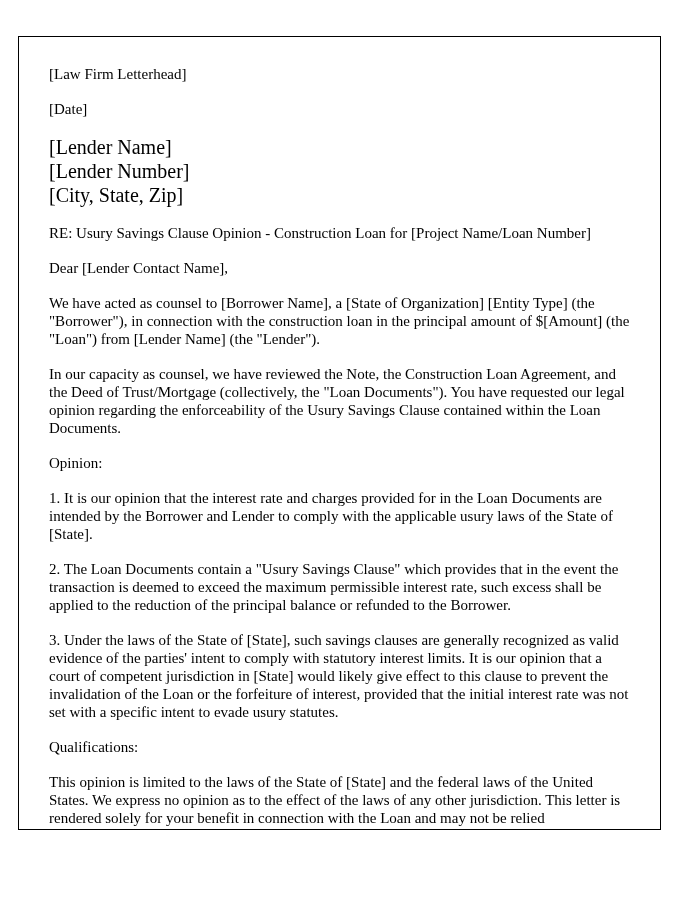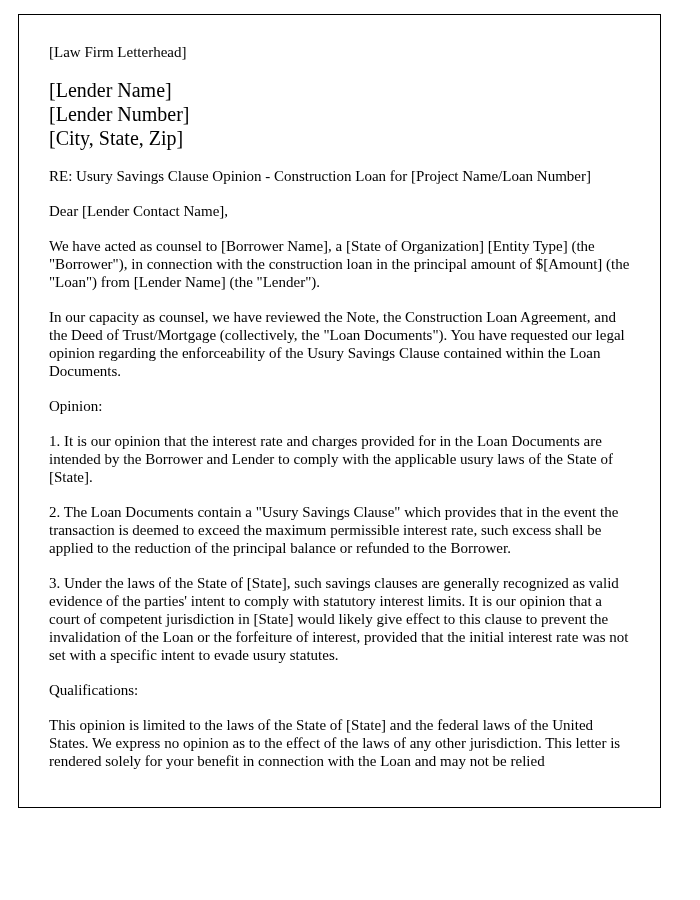--- a/index.html
+++ b/index.html
@@ -8,21 +8,21 @@
     background: #ffffff;
     width: 700px;
     height: 900px;
     overflow: hidden;
     font-family: "Liberation Serif", serif;
     color: #000000;
   }
   .page {
     position: absolute;
     left: 18px;
-    top: 14px;
+    top: 36px;
     width: 643px;
     height: 794px;
     box-sizing: border-box;
     border: 1px solid #000000;
     padding: 28px 30px 20px 30px;
     overflow: hidden;
     background: #ffffff;
   }
   .block {
     margin: 0 0 17px 0;
@@ -37,20 +37,21 @@
     font-weight: normal;
   }
 </style>
 </head>
 <body>
 
 <div class="page">
 
   <p class="block">[Law Firm Letterhead]</p>
 
+  <p class="block">[Date]</p>
 
   <div class="block">
     <div class="addr-line">[Lender Name]</div>
     <div class="addr-line">[Lender Number]</div>
     <div class="addr-line">[City, State, Zip]</div>
   </div>
 
   <p class="block bold">RE: Usury Savings Clause Opinion - Construction Loan for [Project Name/Loan Number]</p>
 
   <p class="block">Dear [Lender Contact Name],</p>

